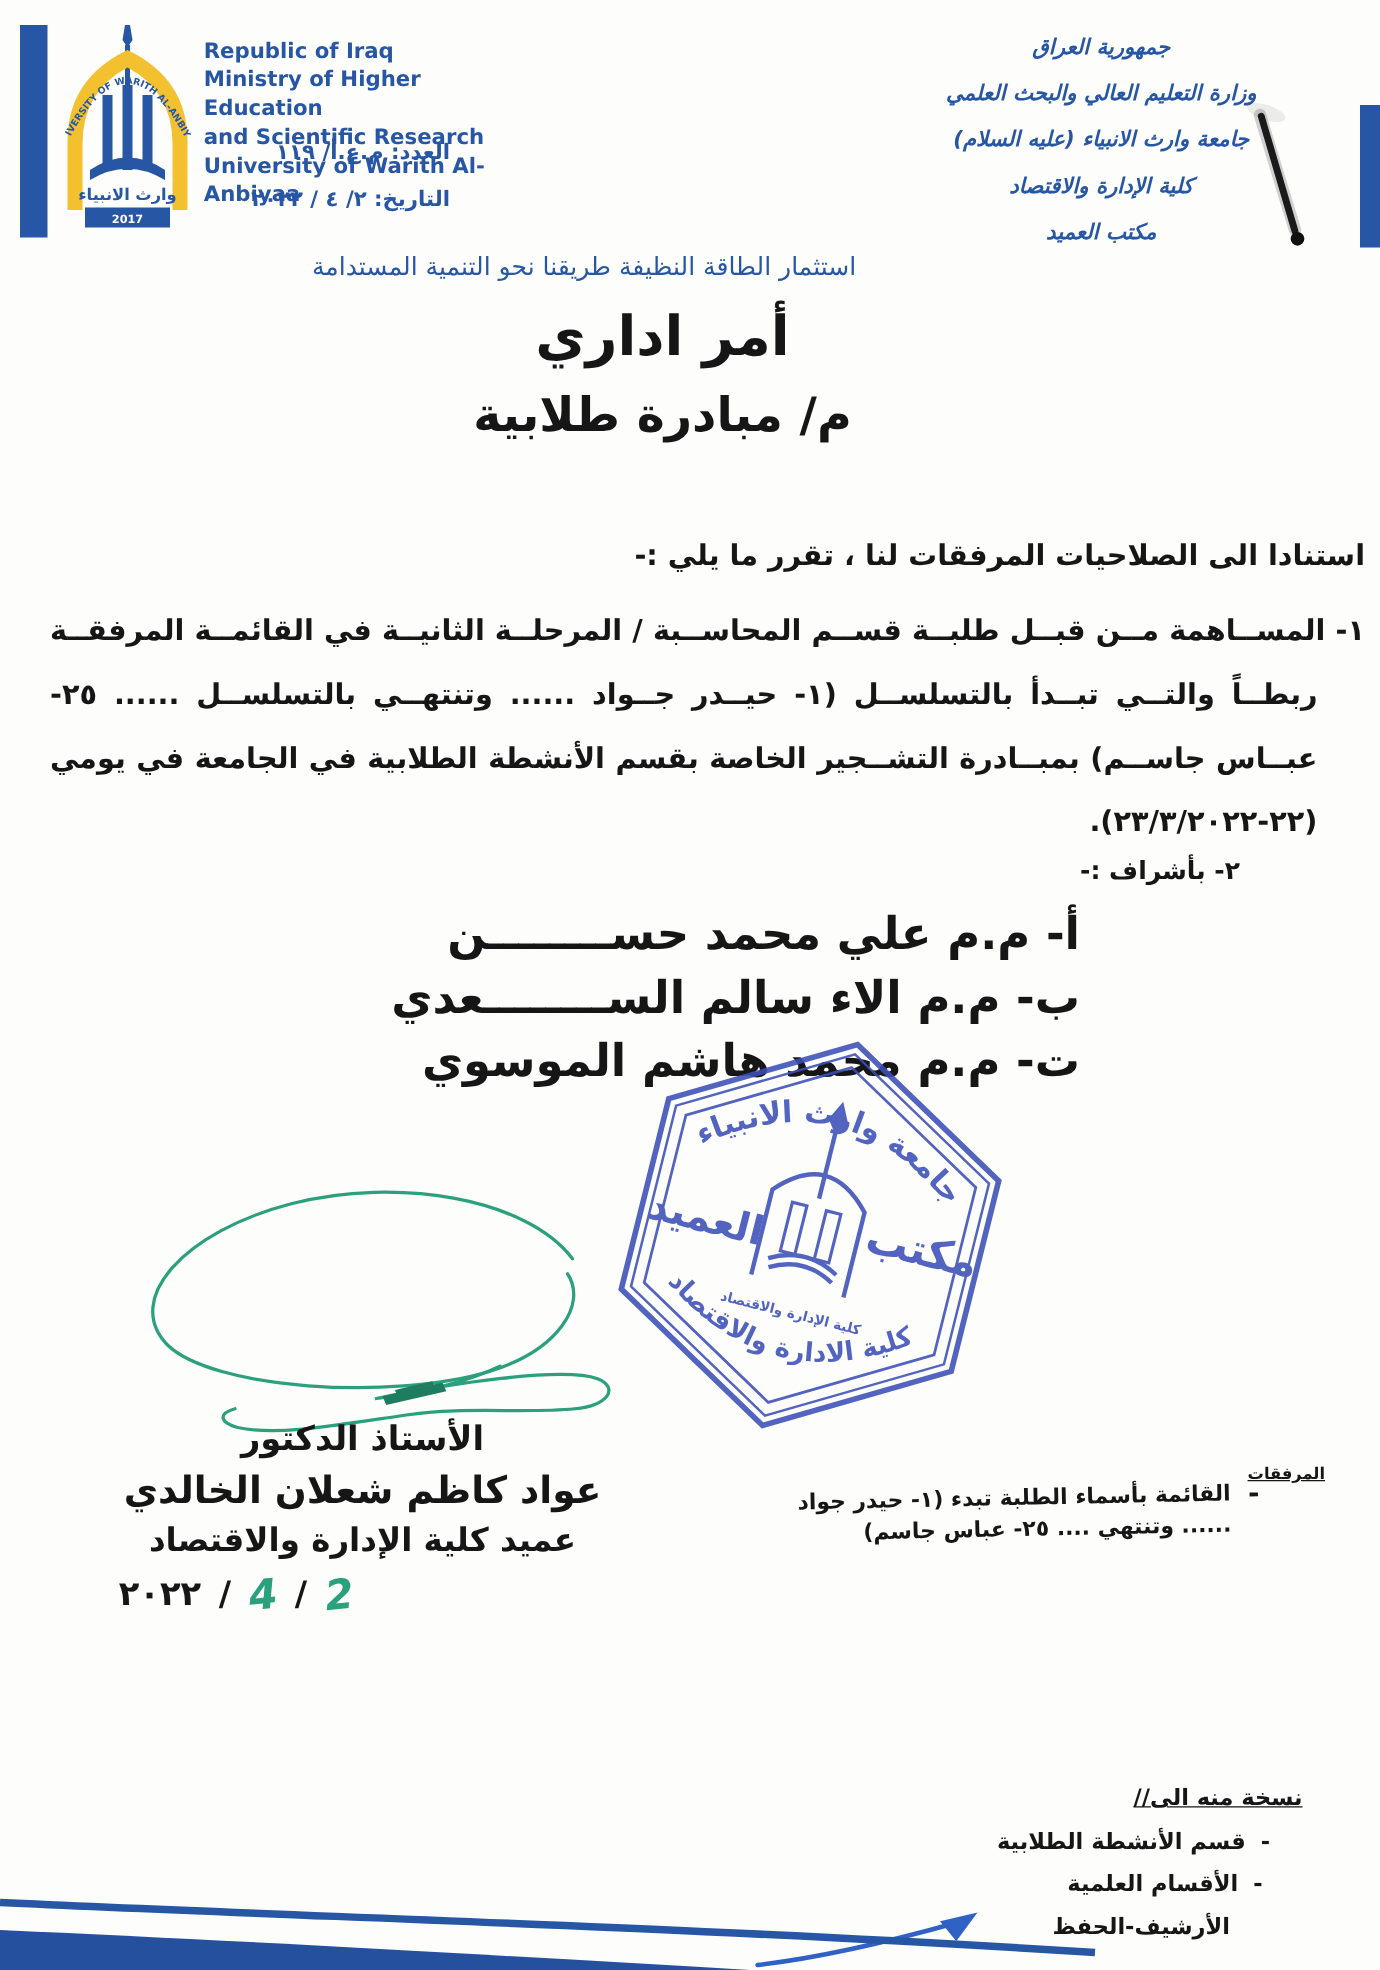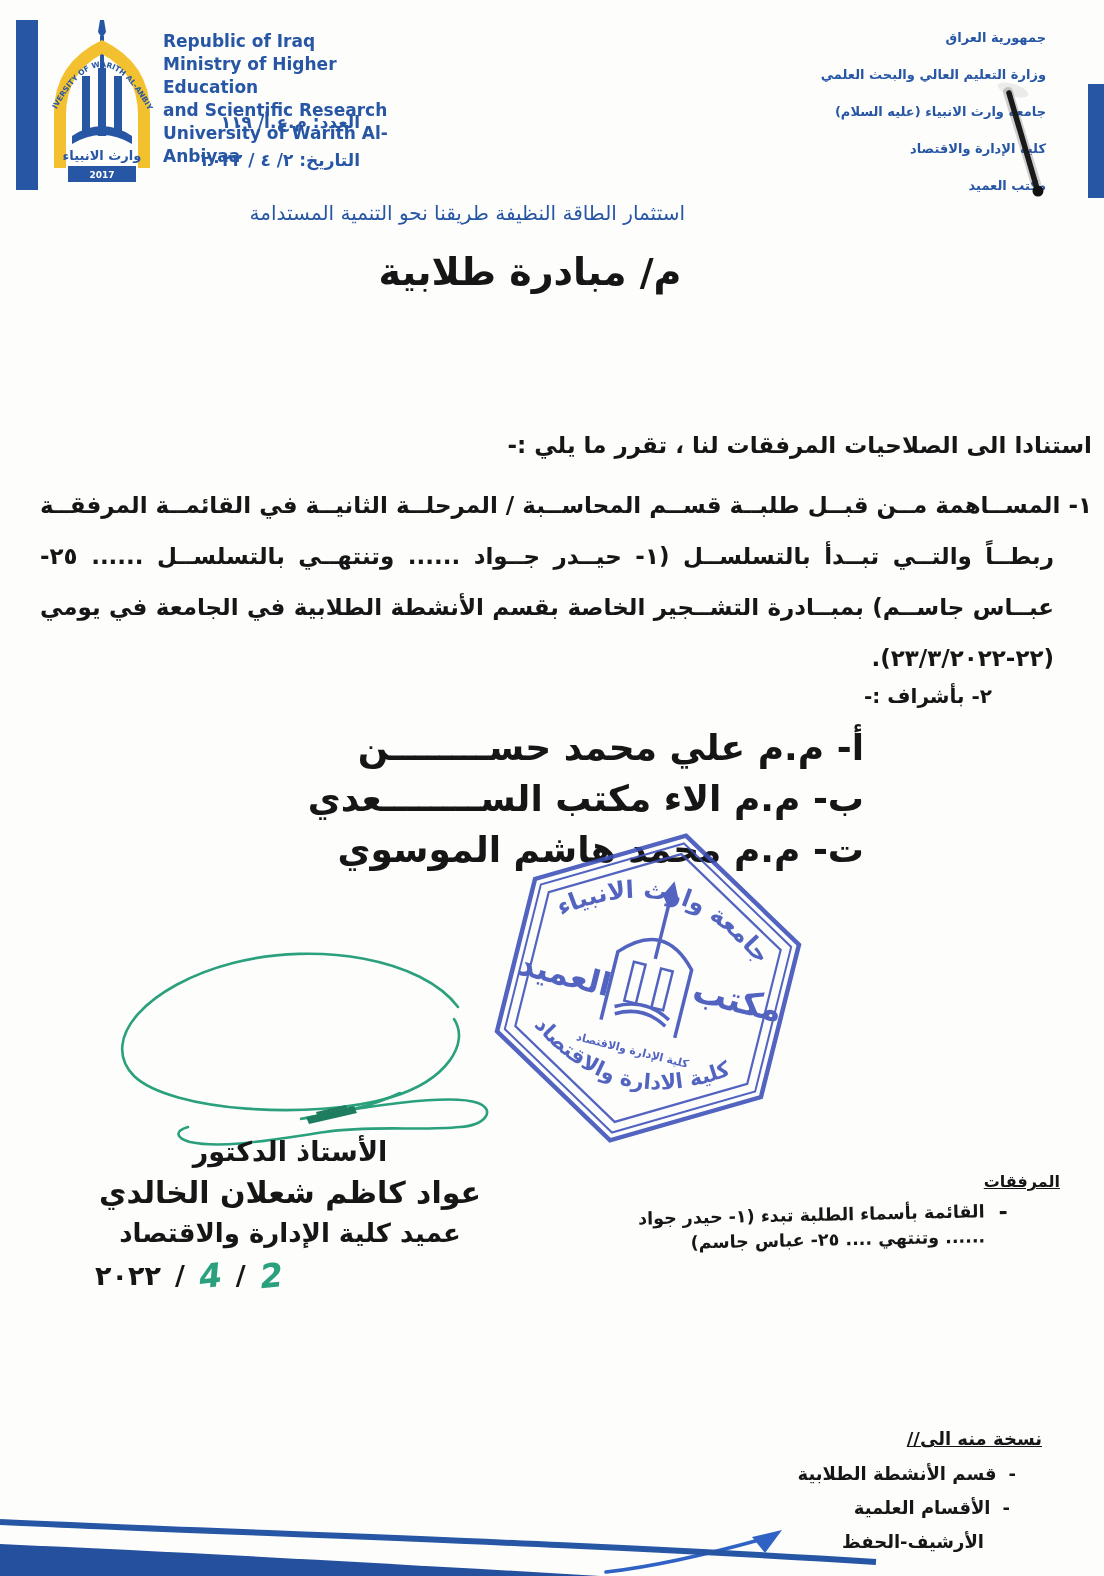--- a/index.html
+++ b/index.html
@@ -15,22 +15,22 @@
   .abs{position:absolute;}
   
   .left-bar{left:16px;top:20px;width:22px;height:170px;background:#2756a4;}
   .right-bar{right:0;top:84px;width:16px;height:114px;background:#2756a4;}
   .eng-block{left:163px;top:30px;width:270px;color:#2756a4;font-weight:bold;
              font-size:17px;line-height:23px;}
   .num-line{left:150px;top:112px;width:210px;direction:rtl;text-align:right;
             color:#2756a4;font-weight:bold;font-size:17px;}
   .date-line{left:140px;top:150px;width:220px;direction:rtl;text-align:right;
              color:#2756a4;font-weight:bold;font-size:17px;}
-  .ar-head{right:58px;top:20px;width:330px;direction:rtl;text-align:right;
-           color:#2756a4;font-weight:bold;font-size:13px;line-height:36px;}
+  .ar-head{right:58px;top:20px;width:330px;direction:rtl;text-align:center;
+           color:#2756a4;font-weight:bold;font-size:17px;line-height:36px;font-style:italic;}
   .ar-head div{margin-bottom:1px;}
   
   .slogan{left:345px;top:201px;width:340px;text-align:left;direction:rtl;
           color:#2756a4;font-weight:normal;font-size:20px;white-space:nowrap;}
   .title-block{left:245px;top:240px;width:570px;text-align:center;direction:rtl;}
   .doc-title{font-size:44px;font-weight:bold;line-height:60px;}
   .doc-subject{font-size:38px;font-weight:bold;line-height:56px;margin-top:4px;}
   
   .body-block{left:40px;top:432px;width:1052px;direction:rtl;font-weight:bold;}
   .intro{font-size:23px;text-align:right;margin-bottom:22px;}
@@ -42,22 +42,22 @@
   .sig-block{left:95px;top:1136px;width:390px;text-align:center;direction:rtl;}
   .sig-honorific{font-size:27px;font-weight:bold;}
   .sig-name{font-size:30px;font-weight:bold;margin-top:8px;}
   .sig-pos{font-size:26px;font-weight:bold;margin-top:8px;}
   .sig-date{direction:ltr;display:flex;justify-content:flex-start;align-items:center;
             gap:14px;margin-top:8px;font-size:27px;font-weight:bold;}
   .green-digit{color:#2aa07c;font-size:33px;font-weight:bold;
                transform:rotate(-6deg);font-style:italic;}
   
   .attach{right:44px;top:1172px;width:450px;direction:rtl;}
-  .attach-title{font-size:16px;font-weight:bold;text-decoration:underline;
-                text-align:right;margin-bottom:12px;}
+  .attach-title{font-size:13px;font-weight:bold;text-decoration:underline;
+                text-align:right;}
   .attach-item{display:flex;margin-right:52px;transform:rotate(-1.2deg);}
   .attach-bullet{font-size:22px;font-weight:bold;margin-left:14px;}
   .attach-text{width:372px;font-size:17.5px;font-weight:bold;line-height:25px;
                text-align:right;}
   
   .dist{right:62px;top:1428px;width:300px;direction:rtl;}
   .dist-title{font-size:18px;font-weight:bold;text-decoration:underline;
               text-align:right;margin-bottom:14px;}
   .dist-item{display:flex;font-size:18px;font-weight:bold;margin-bottom:13px;}
   .dist-bullet{margin-left:12px;}
@@ -117,30 +117,31 @@
   <svg class="abs" style="left:995px;top:82px;" width="60" height="125" viewBox="0 0 60 125">
     <ellipse cx="18" cy="8" rx="16" ry="6" fill="rgba(0,0,0,0.07)" transform="rotate(18 18 8)"></ellipse>
     <line x1="13" y1="10" x2="41" y2="102" stroke="rgba(90,90,90,0.28)" stroke-width="10" stroke-linecap="round"></line>
     <line x1="14" y1="11" x2="41" y2="103" stroke="#1a1a1a" stroke-width="5.5" stroke-linecap="round"></line>
     <circle cx="43" cy="109" r="5.5" fill="#111111"></circle>
   </svg>
 
   <div class="abs slogan">استثمار الطاقة النظيفة طريقنا نحو التنمية المستدامة</div>
 
   <div class="abs title-block">
+    <div class="doc-title">أمر اداري</div>
     <div class="doc-subject">م/ مبادرة طلابية</div>
   </div>
 
   <div class="abs body-block">
     <div class="intro">استنادا الى الصلاحيات المرفقات لنا ، تقرر ما يلي :-</div>
     <div class="item1">١-   المســاهمة مــن قبــل طلبــة قســم المحاســبة / المرحلــة الثانيــة في القائمــة المرفقــة ربطــاً والتــي تبــدأ بالتسلســل (١- حيــدر جــواد ...... وتنتهــي بالتسلســل ...... ٢٥- عبــاس جاســم) بمبــادرة التشــجير الخاصة بقسم الأنشطة الطلابية في الجامعة في يومي (٢٢-٢٣/٣/٢٠٢٢).</div>
     <div class="item2">٢-  بأشراف :-</div>
     <div class="supervisors">
       <div>أ-   م.م علي محمد حســــــــن</div>
-      <div>ب- م.م الاء مكتب الســــــــعدي</div>
+      <div>ب- م.م الاء سالم الســــــــعدي</div>
       <div>ت- م.م محمد هاشم الموسوي</div>
     </div>
   </div>
 
   <svg class="abs" style="left:478px;top:818px;" width="340" height="340" viewBox="0 0 340 340" opacity="0.88">
     <defs>
       <path id="stampTop" d="M 55,132 Q 170,30 285,132" fill="none"></path>
       <path id="stampBottom" d="M 48,218 Q 170,322 292,218" fill="none"></path>
     </defs>
     <g transform="rotate(14 170 170)" stroke="#3c4fb8" fill="none">

